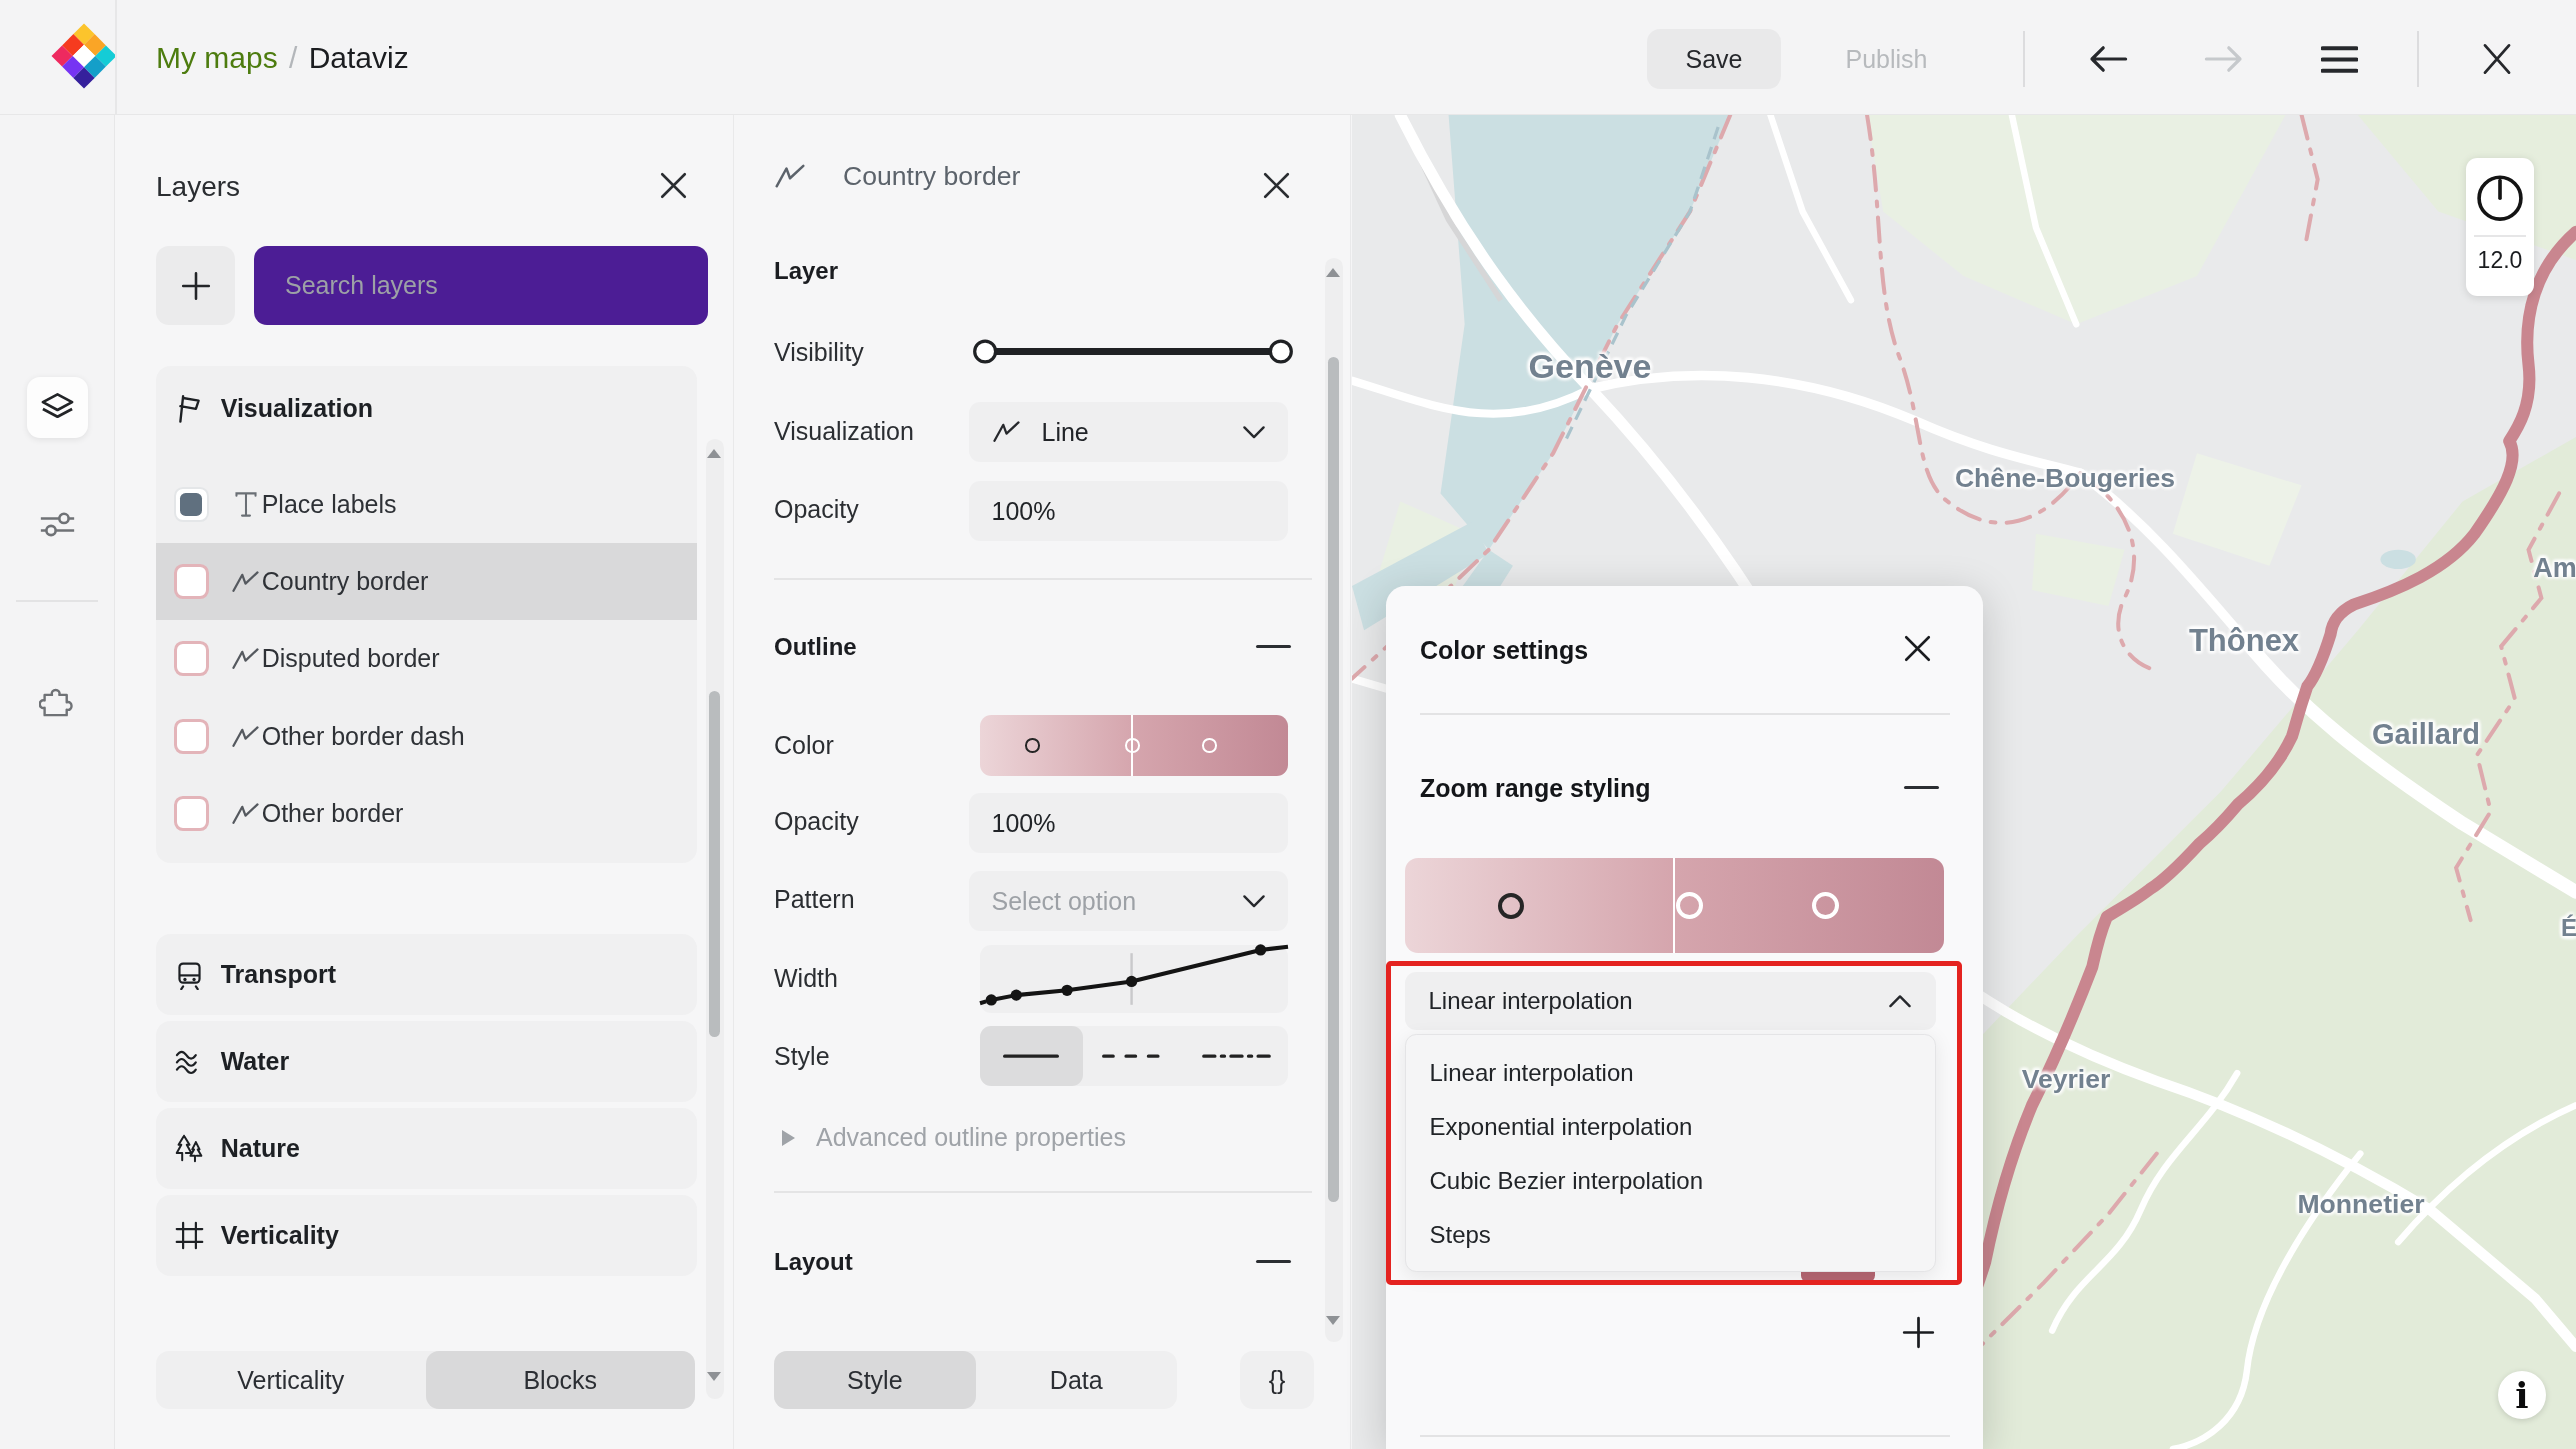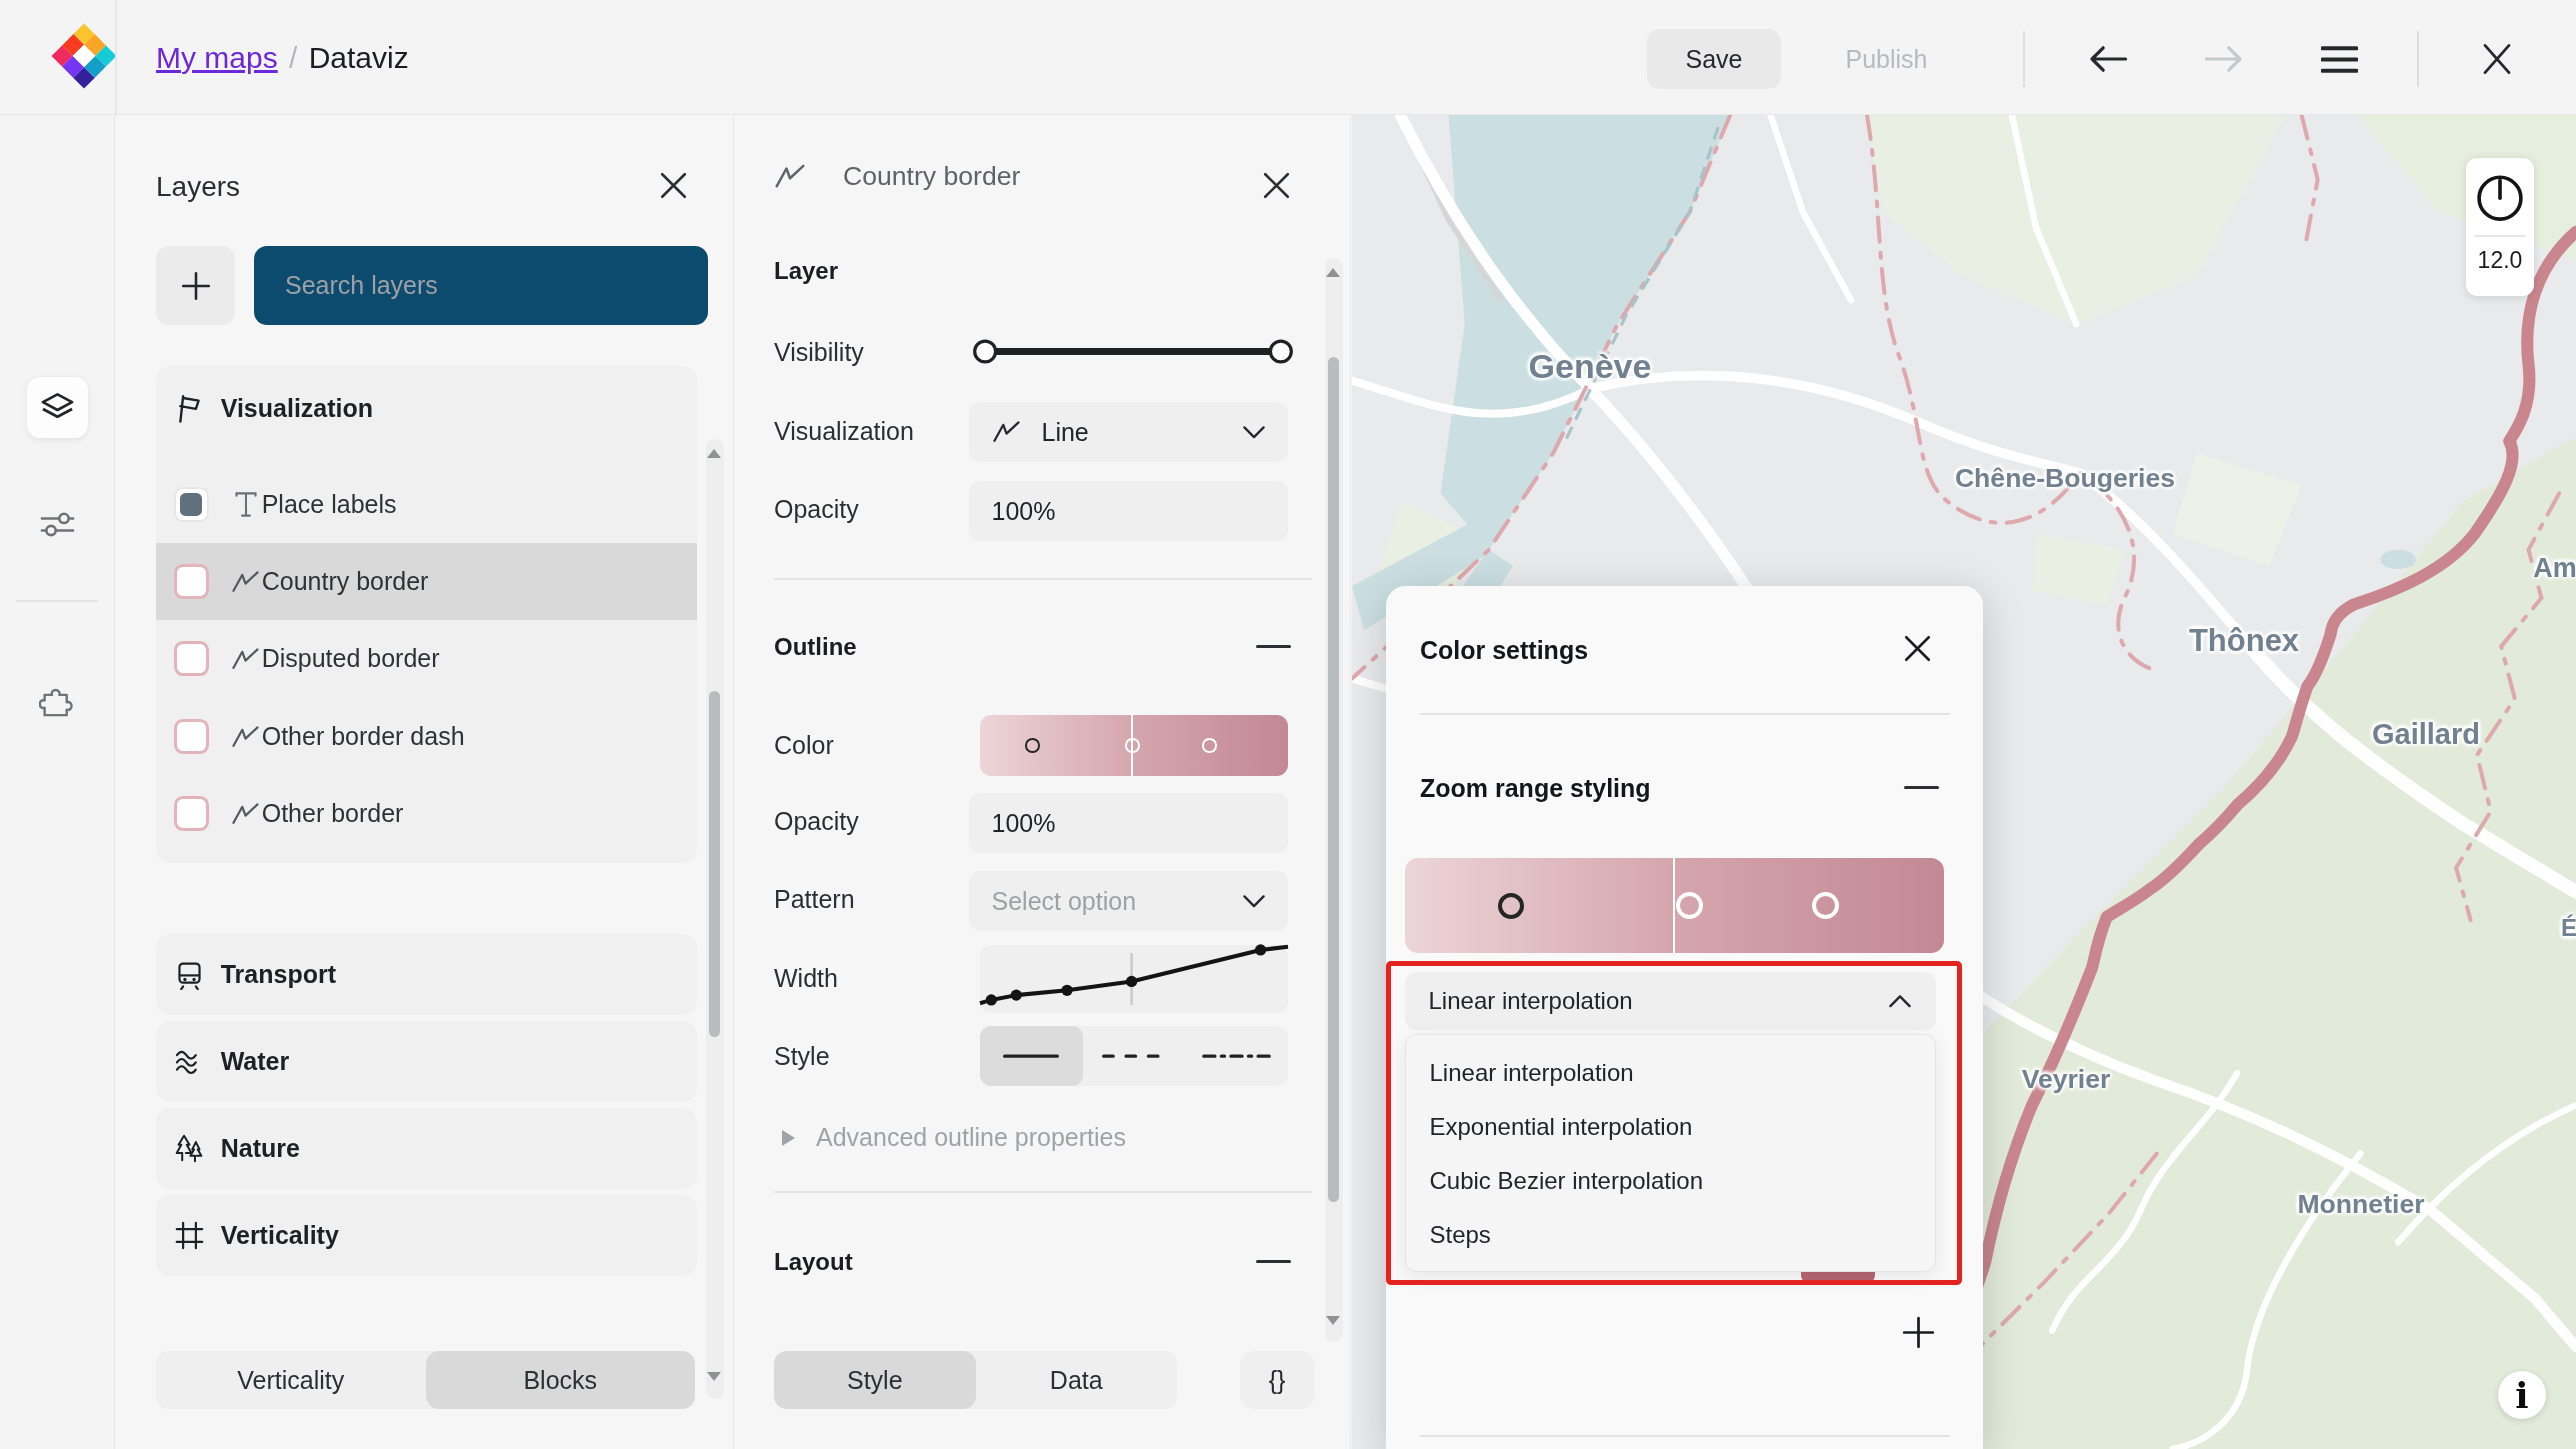--- a/index.html
+++ b/index.html
@@ -8,21 +8,21 @@
        font-family:"Liberation Sans",sans-serif;color:#31343a;background:#f5f5f6;}
   .abs{position:absolute;}
 
   
   .topbar{position:absolute;left:0;top:0;width:2576px;height:115px;background:#f4f4f5;border-bottom:1.6px solid #e7e7e8;}
   .logo{position:absolute;left:32px;top:6.4px;width:103px;height:103px;}
   .logo .grid{position:absolute;left:29px;top:27px;width:46px;height:46px;transform:rotate(45deg);display:grid;grid-template-columns:repeat(3,1fr);grid-template-rows:repeat(3,1fr);}
   .logo .grid div{width:100%;height:100%;}
   .topbar-sep{position:absolute;top:0;width:1.6px;height:115px;background:#e7e7e8;}
   .crumbs{position:absolute;left:156px;top:0;height:115px;display:flex;align-items:center;font-size:30px;}
-  .crumbs .dim{color:#6d28d9;text-decoration:underline;}
+  .crumbs .dim{color:#4d7c0f;}
   .crumbs .cur{color:#1b1d20;margin-left:11.3px;}
   .crumbs .dim2{color:#b3b6ba;margin-left:11.3px;}
   .btn-save{position:absolute;left:1647px;top:29px;width:134px;height:60px;background:#e9e9ea;border-radius:13px;
             display:flex;align-items:center;justify-content:center;font-size:25px;color:#26282c;}
   .btn-publish{position:absolute;left:1826px;top:29px;width:121px;height:60px;display:flex;align-items:center;justify-content:center;font-size:25px;color:#b7babd;}
   .tool-ic{position:absolute;top:29px;width:60px;height:60px;display:flex;align-items:center;justify-content:center;}
   .vline{position:absolute;top:31px;width:1.6px;height:56px;background:#dcdcde;}
 
   
   .rail{position:absolute;left:0;top:115px;width:115px;height:1334px;background:#f4f4f5;border-right:1.6px solid #e7e7e8;}
@@ -30,21 +30,21 @@
   .rail-item.active{background:#fdfdfd;box-shadow:0 1.6px 6.4px rgba(0,0,0,.08);}
   .rail-div{position:absolute;left:16px;width:82px;height:1.6px;background:#e3e3e4;}
 
   
   .panel{position:absolute;top:115px;height:1334px;background:#f6f6f7;}
   .p-layers{left:115px;width:619px;border-right:1.6px solid #e9e9ea;}
   .p-detail{left:734px;width:617px;border-right:1.6px solid #e9e9ea;}
   .panel-title{position:absolute;font-size:28px;color:#2a2d31;}
   .xbtn{position:absolute;width:35px;height:35px;display:flex;align-items:center;justify-content:center;}
   .iconbtn{position:absolute;background:#ebebec;border-radius:13px;display:flex;align-items:center;justify-content:center;}
-  .search{position:absolute;left:139px;top:131px;width:454px;height:79px;background:#0c4a6e;border-radius:13px;display:flex;align-items:center;padding-left:31px;font-size:25px;color:#9da1a6;}
+  .search{position:absolute;left:139px;top:131px;width:454px;height:79px;background:#4c1d95;border-radius:13px;display:flex;align-items:center;padding-left:31px;font-size:25px;color:#9da1a6;}
 
   .grp{position:absolute;left:41px;width:541px;background:#f0f0f1;border-radius:14.5px;}
   .grp-head{display:flex;align-items:center;height:84px;padding-left:17.7px;font-weight:bold;font-size:25px;color:#1d2024;}
   .grp-head .lbl{margin-left:16px;}
   .lrow{position:absolute;left:0;width:541px;height:77px;display:flex;align-items:center;padding-left:17.7px;font-size:25px;color:#2e3136;}
   .lrow.sel{background:#d9d9da;}
   .swatch{width:35px;height:35px;border-radius:8.9px;background:#fff;border:2.4px solid #e4e6e8;flex:0 0 auto;}
   .swatch.pink{border:3.2px solid #e3b4b9;}
   .swatch .fill{width:22.5px;height:22.5px;border-radius:5.6px;background:#60707f;margin:4px auto;}
   .lrow .ric{width:32px;margin-left:21px;display:flex;justify-content:center;}

